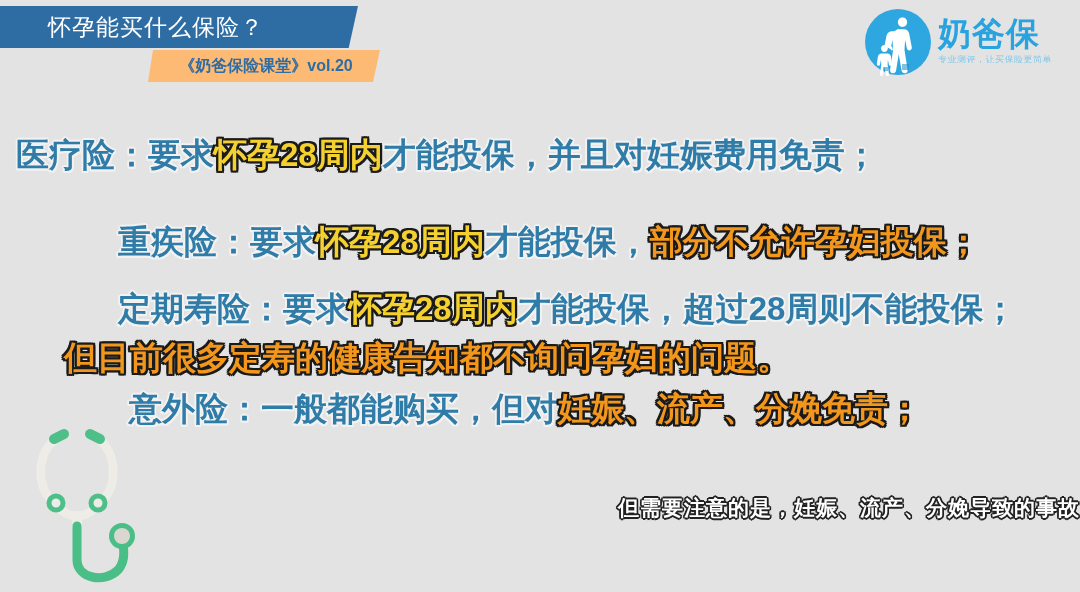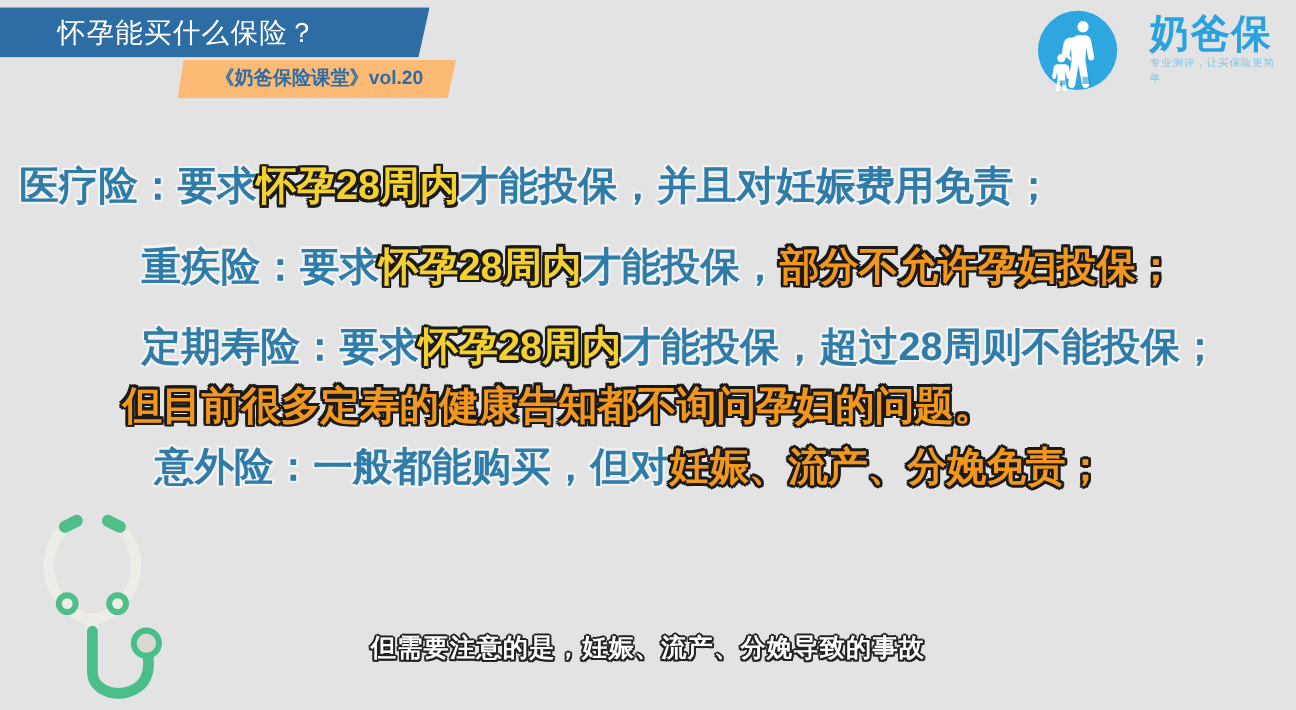--- a/index.html
+++ b/index.html
@@ -65,21 +65,20 @@
 
   
   #logo {
     position: absolute;
     left: 864px;
     top: 6px;
     width: 206px;
     height: 72px;
     display: flex;
     align-items: center;
-    gap: 20px;
   }
   #logo-mark {
     width: 68px;
     height: 68px;
     flex: 0 0 auto;
   }
   #logo-text-wrap {
     margin-left: 6px;
     display: flex;
     flex-direction: column;
@@ -117,23 +116,23 @@
     left: 0;
     top: 130px;
     width: 1080px;
   }
   .line {
     padding-left: 118px;
     white-space: nowrap;
     line-height: 1;
   }
   .line.l1 { margin-top: 8px; padding-left: 16px; }
-  .line.l2 { margin-top: 34px; }
+  .line.l2 { margin-top: 54px; }
   .line.l3 { margin-top: 34px; }
-  .line.l4 { margin-top: 16px; padding-left: 102px; }
+  .line.l4 { margin-top: 16px; padding-left: 64px; }
   .line.l5 { margin-top: 18px; margin-left: 11px; }
 
   .seg {
     font-weight: bold;
     font-size: 33px;
     display: inline;
   }
   
   .seg.plain {
     color: #2f7ca8;
@@ -161,22 +160,21 @@
        0 -2.2px 0 #1a1a1a, 0 2.2px 0 #1a1a1a,
       -2.2px 0 0 #1a1a1a, 2.2px 0 0 #1a1a1a;
   }
 
   
   #caption {
     position: absolute;
     left: 0;
     top: 494px;
     width: 1080px;
-    text-align: center;
-    margin-top: 32px;
+    text-align: right;
   }
   #caption-text {
     display: inline-block;
     color: #ffffff;
     font-size: 21px;
     font-weight: bold;
     letter-spacing: 1px;
     text-shadow:
       -1.4px -1.4px 0 #222, 1.4px -1.4px 0 #222,
       -1.4px  1.4px 0 #222, 1.4px  1.4px 0 #222,

